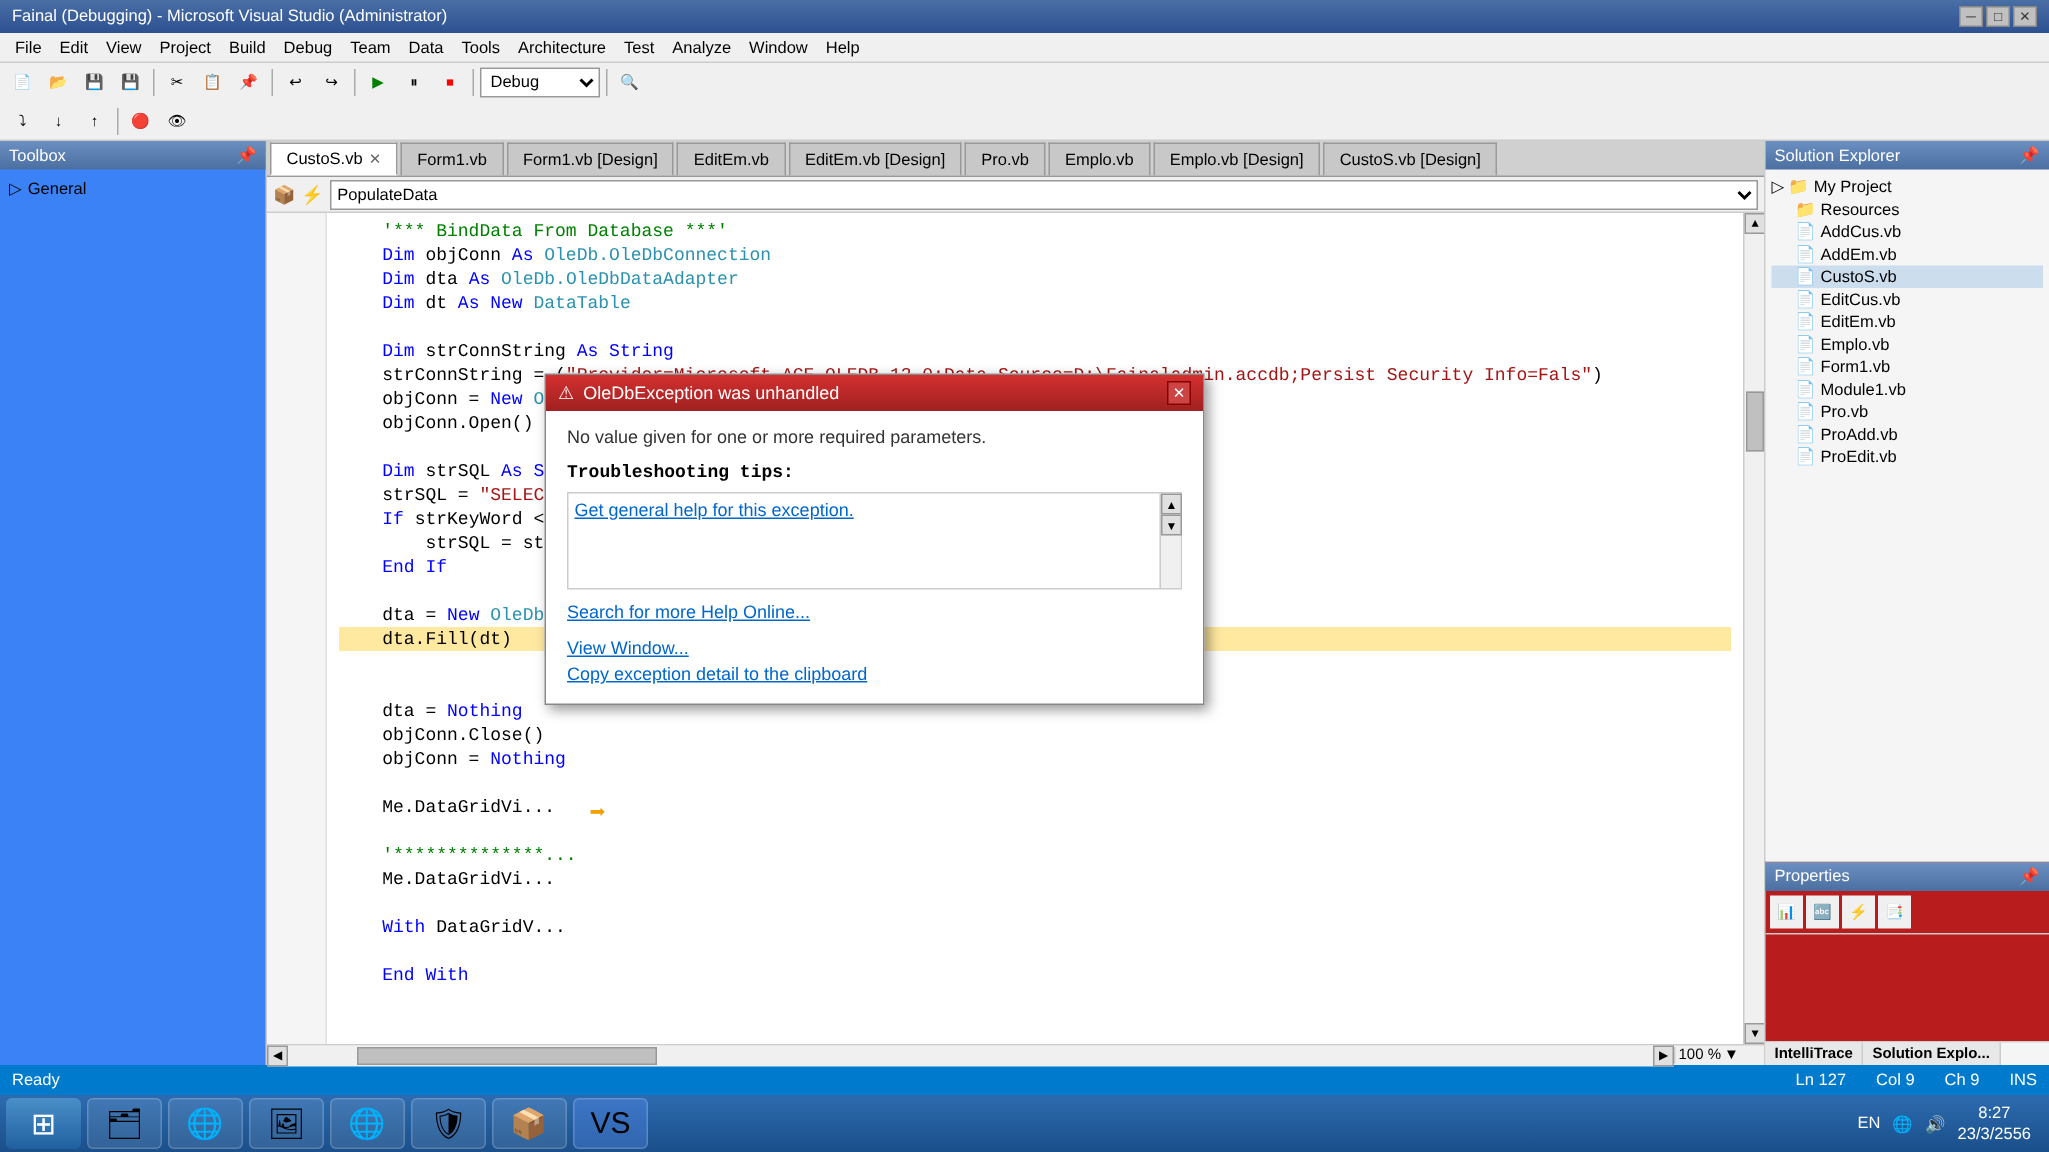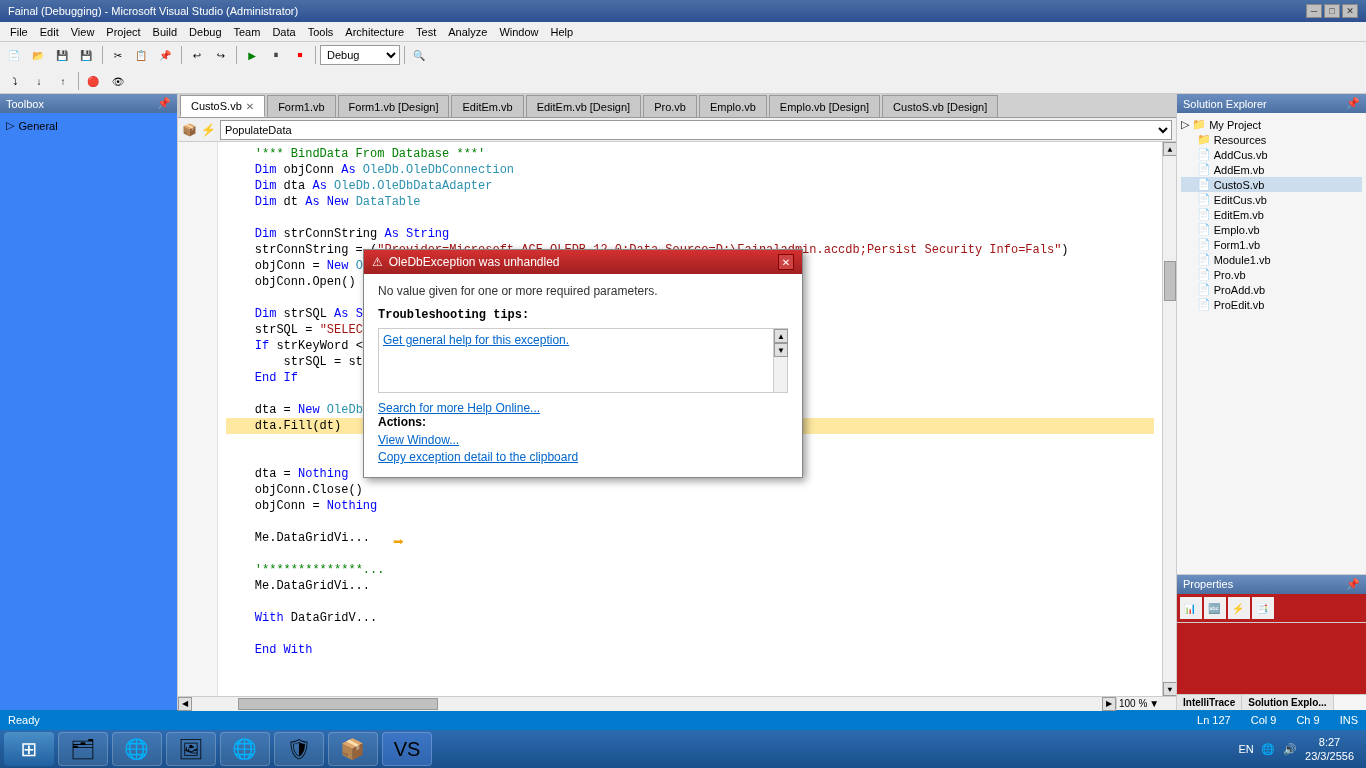--- a/index.html
+++ b/index.html
@@ -367,20 +367,21 @@
       position: absolute;
       right: 0; top: 0; bottom: 0;
       width: 14px;
       background: #f0f0f0;
       border-left: 1px solid #ccc;
     }
     #dialog-search-link {
       color: #0066cc;
       text-decoration: underline;
       cursor: pointer;
+      margin-bottom: 10px;
       display: block;
       font-size: 12px;
     }
     #dialog-actions-label {
       font-weight: bold;
       margin-bottom: 4px;
       font-size: 12px;
     }
     .dialog-action-link {
       color: #0066cc;
@@ -690,21 +691,20 @@
         <div id="dialog-troubleshoot">Troubleshooting tips:</div>
         <div id="dialog-tips-box">
           <span id="dialog-tips-link">Get general help for this exception.</span>
           <div id="dialog-tips-scrollbar">
             <div class="scroll-btn">▲</div>
             <div style="flex:1;background:#f0f0f0;"></div>
             <div class="scroll-btn">▼</div>
           </div>
         </div>
         <span id="dialog-search-link">Search for more Help Online...</span>
-        <div id="dialog-actions-label">Actions:</div>
         <span class="dialog-action-link">View Window...</span>
         <span class="dialog-action-link">Copy exception detail to the clipboard</span>
       </div>
     </div>
   </div>
 
   <div id="solution-panel">
     <div id="solution-header">
       <span>Solution Explorer</span>
       <span>📌</span>

